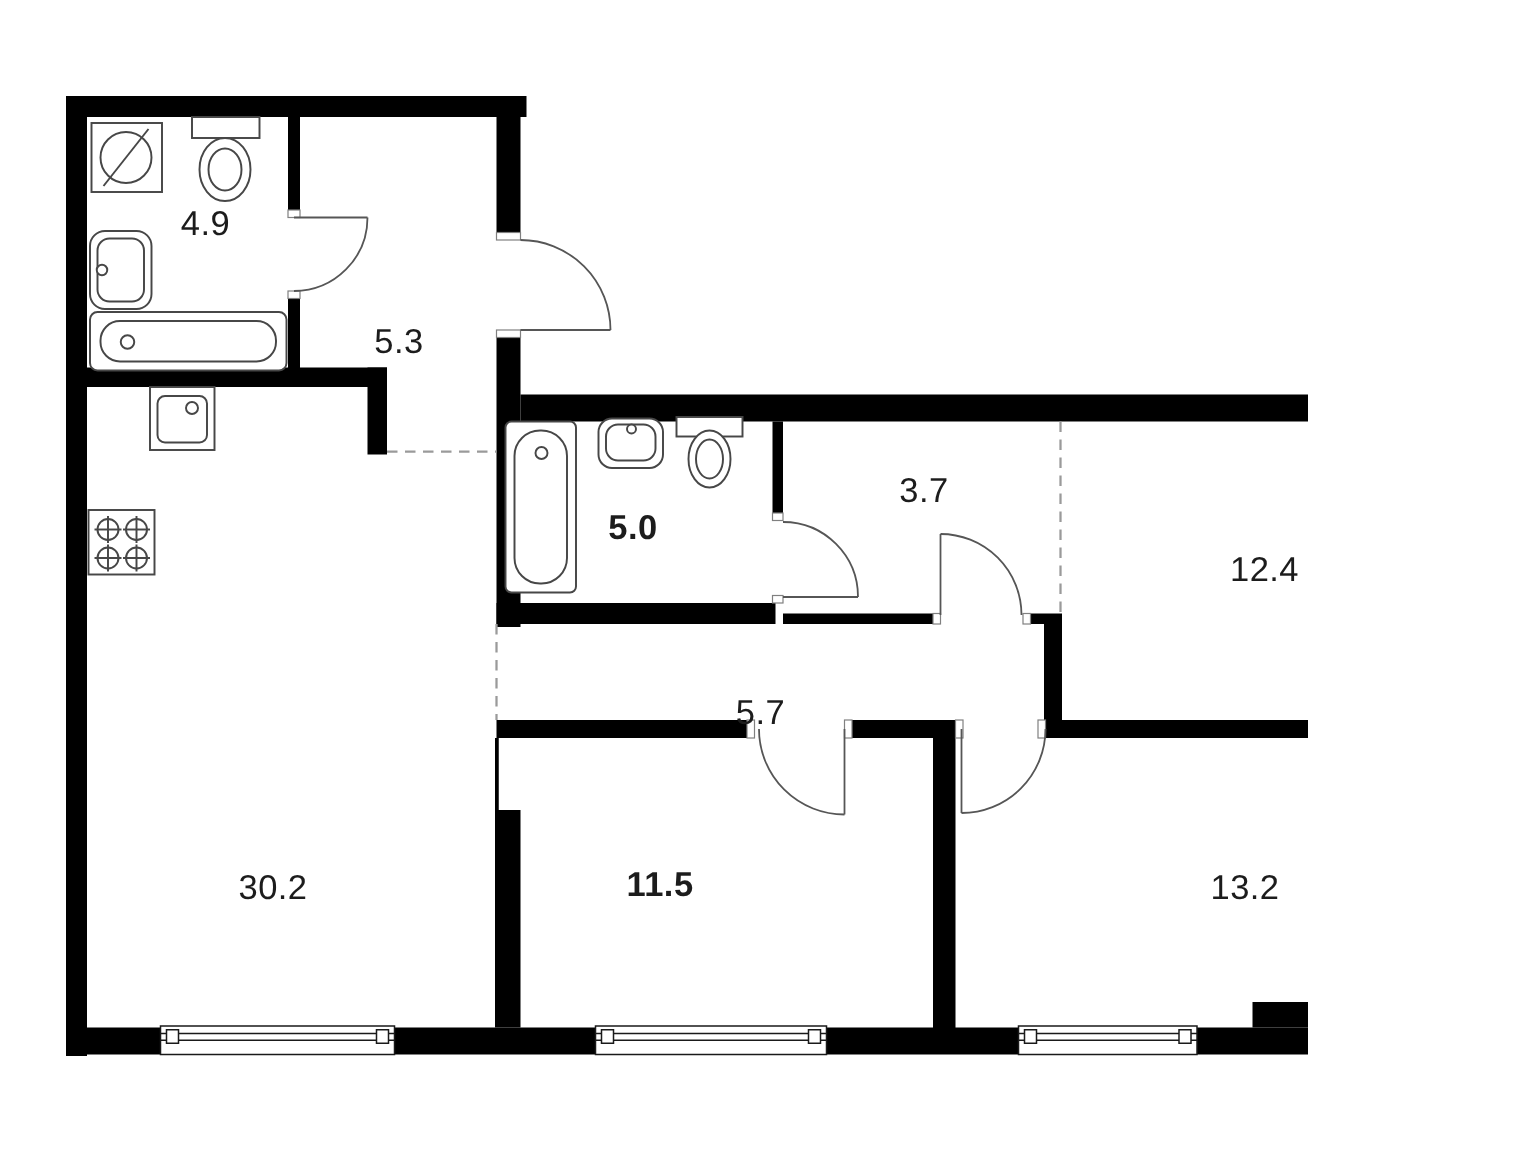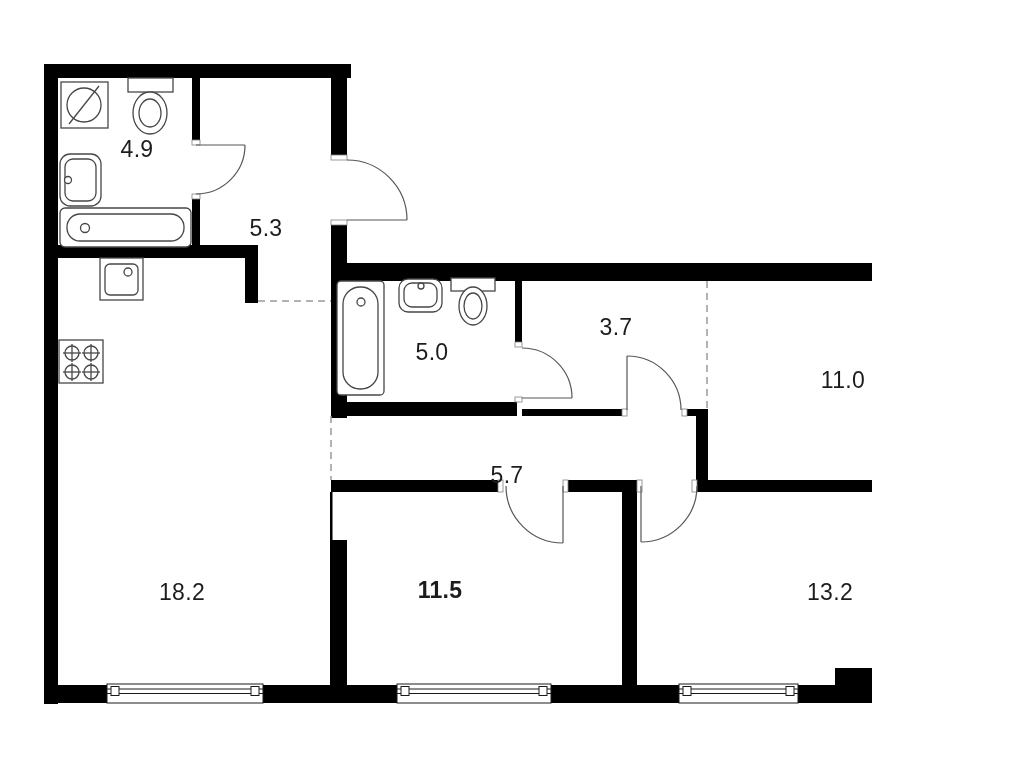--- a/index.html
+++ b/index.html
@@ -211,20 +211,20 @@
       <g>
         <rect x="451" y="278" width="44" height="13"></rect>
         <ellipse cx="473" cy="306" rx="14" ry="19"></ellipse>
         <ellipse cx="473" cy="306" rx="9" ry="13"></ellipse>
       </g>
     </g>
   </svg>
 
   <div class="room-label" style="left:137px;top:149px;">4.9</div>
   <div class="room-label" style="left:266px;top:188px;margin-top:40px;">5.3</div>
-  <div class="room-label" style="left:432px;top:352px;">5.0</div>
+  <div class="room-label" style="left:422px;top:352px;font-weight:bold;">5.0</div>
   <div class="room-label" style="left:616px;top:327px;">3.7</div>
-  <div class="room-label" style="left:843px;top:380px;">11.0</div>
+  <div class="room-label" style="left:843px;top:380px;">12.4</div>
   <div class="room-label" style="left:507px;top:475px;">5.7</div>
-  <div class="room-label" style="left:182px;top:592px;">18.2</div>
+  <div class="room-label" style="left:182px;top:592px;">30.2</div>
   <div class="room-label" style="left:440px;top:590px;font-weight:bold;">11.5</div>
   <div class="room-label" style="left:830px;top:592px;">13.2</div>
 </div>
 
 </body></html>

